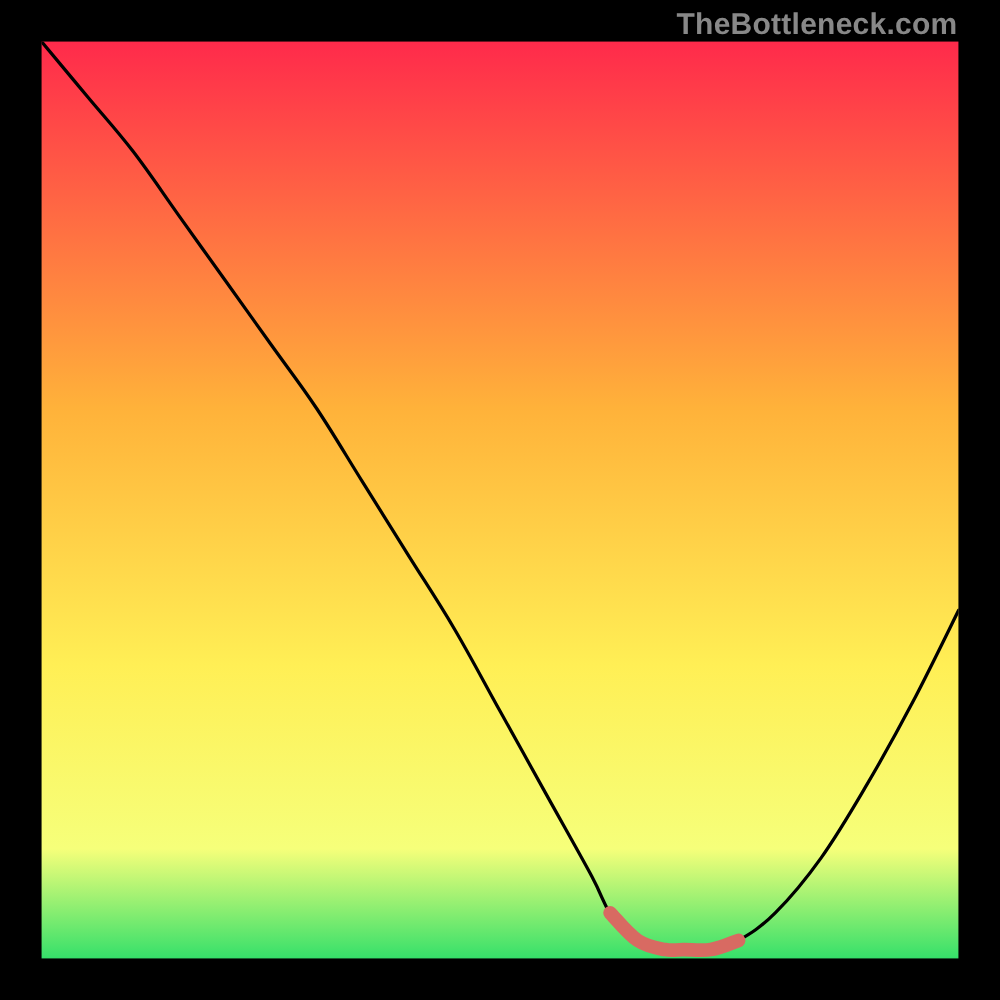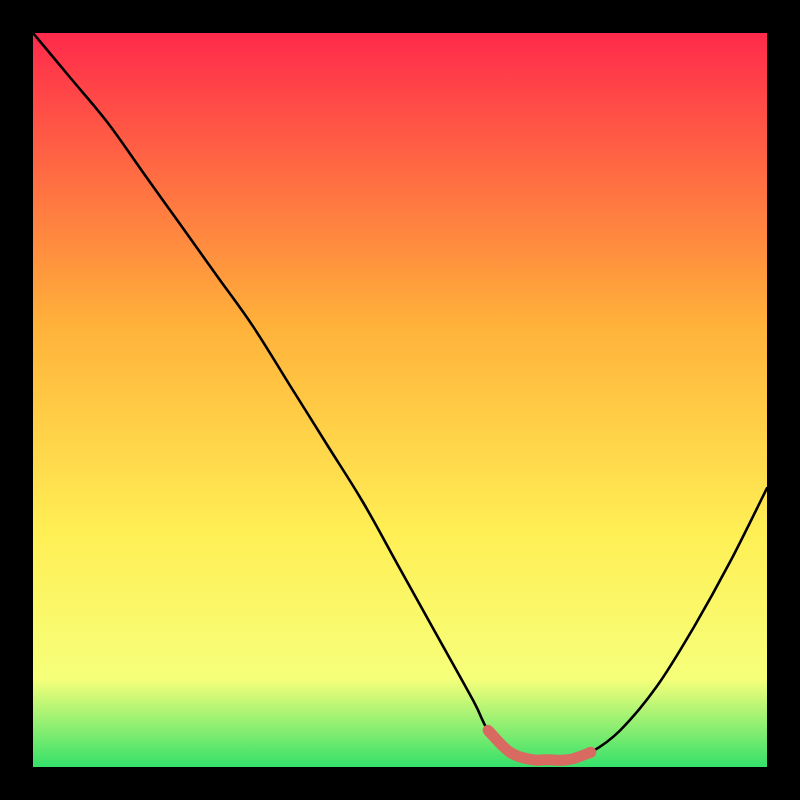--- a/index.html
+++ b/index.html
@@ -35,20 +35,21 @@
     font-weight: 600;
     color: #888888;
     letter-spacing: 0.2px;
   }
 </style>
 </head>
 <body>
 
 <div class="frame">
 
+  <div class="watermark">TheBottleneck.com</div>
 
   <div class="plot">
     <svg width="734" height="734" viewBox="0 0 734 734" preserveAspectRatio="none">
       <defs>
         <linearGradient id="bg-grad" x1="0" y1="0" x2="0" y2="1">
           <stop id="g0" offset="0%" stop-color="#ff2a4b"></stop>
           <stop id="g1" offset="40%" stop-color="#ffb23a"></stop>
           <stop id="g2" offset="68%" stop-color="#ffef55"></stop>
           <stop id="g3" offset="88%" stop-color="#f6ff7a"></stop>
           <stop id="g4" offset="100%" stop-color="#35e06a"></stop>

